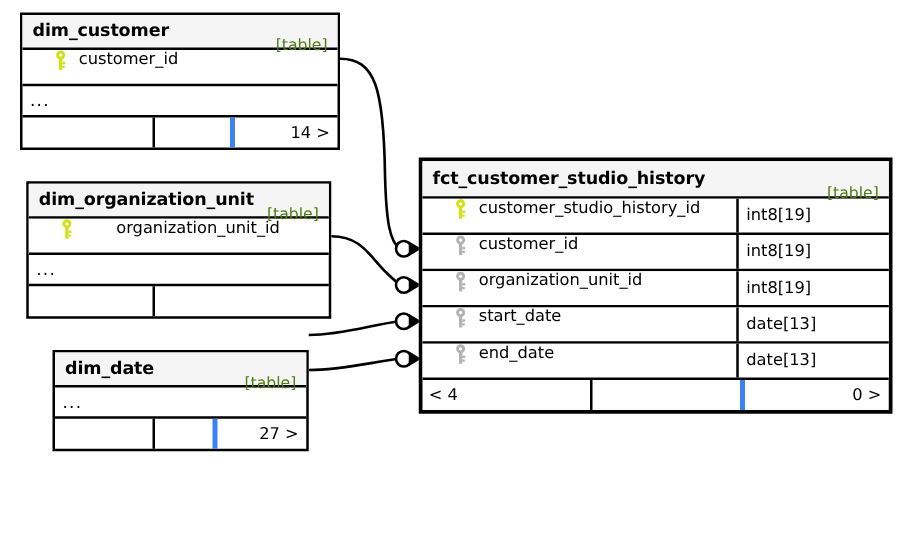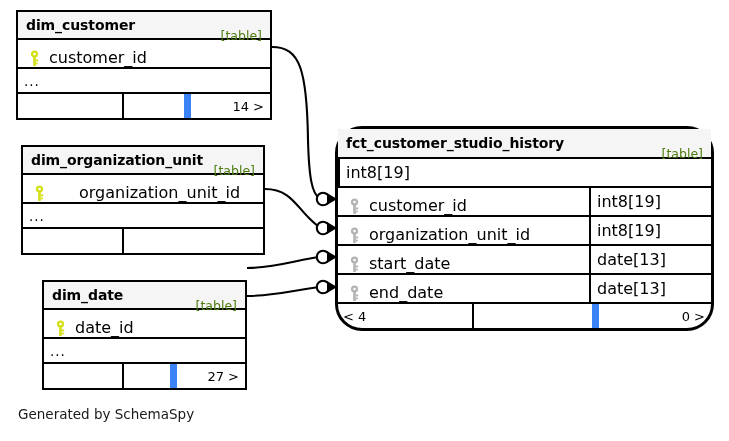--- a/index.html
+++ b/index.html
@@ -73,33 +73,33 @@
     border-bottom: 2px solid #000000;
     box-sizing: border-box;
     height: 29px;
     background: #ffffff;
   }
   .trow:last-child { border-bottom: none; }
 
   .cell-name {
     flex: 1 1 auto;
     display: flex;
-    align-items: flex-end;
-    padding-left: 7px;
-    font-size: 16px;
+    align-items: flex-start;
+    padding-left: 21px;
+    font-size: 13px;
     white-space: nowrap;
     overflow: hidden;
     box-sizing: border-box;
   }
   .cell-type {
     flex: 0 0 auto;
     display: flex;
     align-items: center;
     padding-left: 6px;
-    font-size: 16px;
+    font-size: 13px;
     white-space: nowrap;
     border-left: 2px solid #000000;
     box-sizing: border-box;
     width: 122px;
   }
 
   .keyslot {
     flex: 0 0 auto;
     width: 19px;
     display: flex;
@@ -138,21 +138,21 @@
     flex: 0 0 auto;
     padding-left: 5px;
     justify-content: flex-start;
   }
   .fcell.mid {
     flex: 0 0 auto;
     border-left: 2px solid #000000;
   }
   .fcell.right {
     flex: 1 1 auto;
-    border-left: 7px solid #3b82f6;
+    border-left: 4px solid #3b82f6;
     justify-content: flex-end;
     padding-right: 6px;
   }
 
   
   #caption {
     position: absolute;
     left: 18px;
     top: 406px;
     font-size: 13.5px;
@@ -245,52 +245,50 @@
       <span class="fcell left" style="width:99px;"></span>
       <span class="fcell mid" style="width:60px;"></span>
     </div>
   </div>
 
   <div class="table-box" style="left:42px; top:280px; width:205px;">
     <div class="thead">
       <span class="tname">dim_date</span>
       <span class="ttag">[table]</span>
     </div>
-    <div class="trow">
-      <span class="cell-name">
-        <span class="keyslot">
-          <svg class="key-svg" width="11" height="17" viewBox="0 0 11 17" aria-hidden="true">
-            <circle cx="5.5" cy="4" r="3.6" fill="#d4e016"></circle>
-            <circle cx="5.5" cy="4" r="1.3" fill="#ffffff"></circle>
-            <rect x="4.2" y="6.5" width="2.6" height="9.5" fill="#d4e016"></rect>
-            <rect x="6.8" y="9.5" width="2.4" height="1.9" fill="#d4e016"></rect>
-            <rect x="6.8" y="12.6" width="2.0" height="1.8" fill="#d4e016"></rect>
-          </svg>
-        </span>
-        <span class="namegap" style="width:5px;"></span>
-        <span>date_id</span>
-      </span>
-    </div>
     <div class="ellipsis-row">
       <span>...</span>
     </div>
     <div class="tfoot">
       <span class="fcell left" style="width:78px;"></span>
       <span class="fcell mid" style="width:48px;"></span>
       <span class="fcell right">27 &gt;</span>
     </div>
   </div>
 
-  <div class="table-box fat" style="left:335px; top:126px; width:379px;border-radius:27px;">
+  <div class="table-box fat" style="left:335px; top:126px; width:379px;">
     <div class="thead" style="height:30px;">
       <span class="tname">fct_customer_studio_history</span>
       <span class="ttag">[table]</span>
     </div>
 
     <div class="trow">
+      <span class="cell-name">
+        <span class="keyslot">
+          <svg class="key-svg" width="11" height="17" viewBox="0 0 11 17" aria-hidden="true">
+            <circle cx="5.5" cy="4" r="3.6" fill="#d4e016"></circle>
+            <circle cx="5.5" cy="4" r="1.3" fill="#ffffff"></circle>
+            <rect x="4.2" y="6.5" width="2.6" height="9.5" fill="#d4e016"></rect>
+            <rect x="6.8" y="9.5" width="2.4" height="1.9" fill="#d4e016"></rect>
+            <rect x="6.8" y="12.6" width="2.0" height="1.8" fill="#d4e016"></rect>
+          </svg>
+        </span>
+        <span class="namegap" style="width:5px;"></span>
+        <span>customer_studio_history_id</span>
+      </span>
       <span class="cell-type">int8[19]</span>
     </div>
 
     <div class="trow">
       <span class="cell-name">
         <span class="keyslot">
           <svg class="key-svg" width="11" height="17" viewBox="0 0 11 17" aria-hidden="true">
             <circle cx="5.5" cy="4" r="3.6" fill="#b3b3b3"></circle>
             <circle cx="5.5" cy="4" r="1.3" fill="#ffffff"></circle>
             <rect x="4.2" y="6.5" width="2.6" height="9.5" fill="#b3b3b3"></rect>
@@ -356,15 +354,14 @@
     </div>
 
 
     <div class="tfoot">
       <span class="fcell left" style="width:134px;">&lt; 4</span>
       <span class="fcell mid" style="width:120px;"></span>
       <span class="fcell right">0 &gt;</span>
     </div>
   </div>
 
-  <div id="caption">Generated by SchemaSpy</div>
 
 </div>
 
 </body></html>

